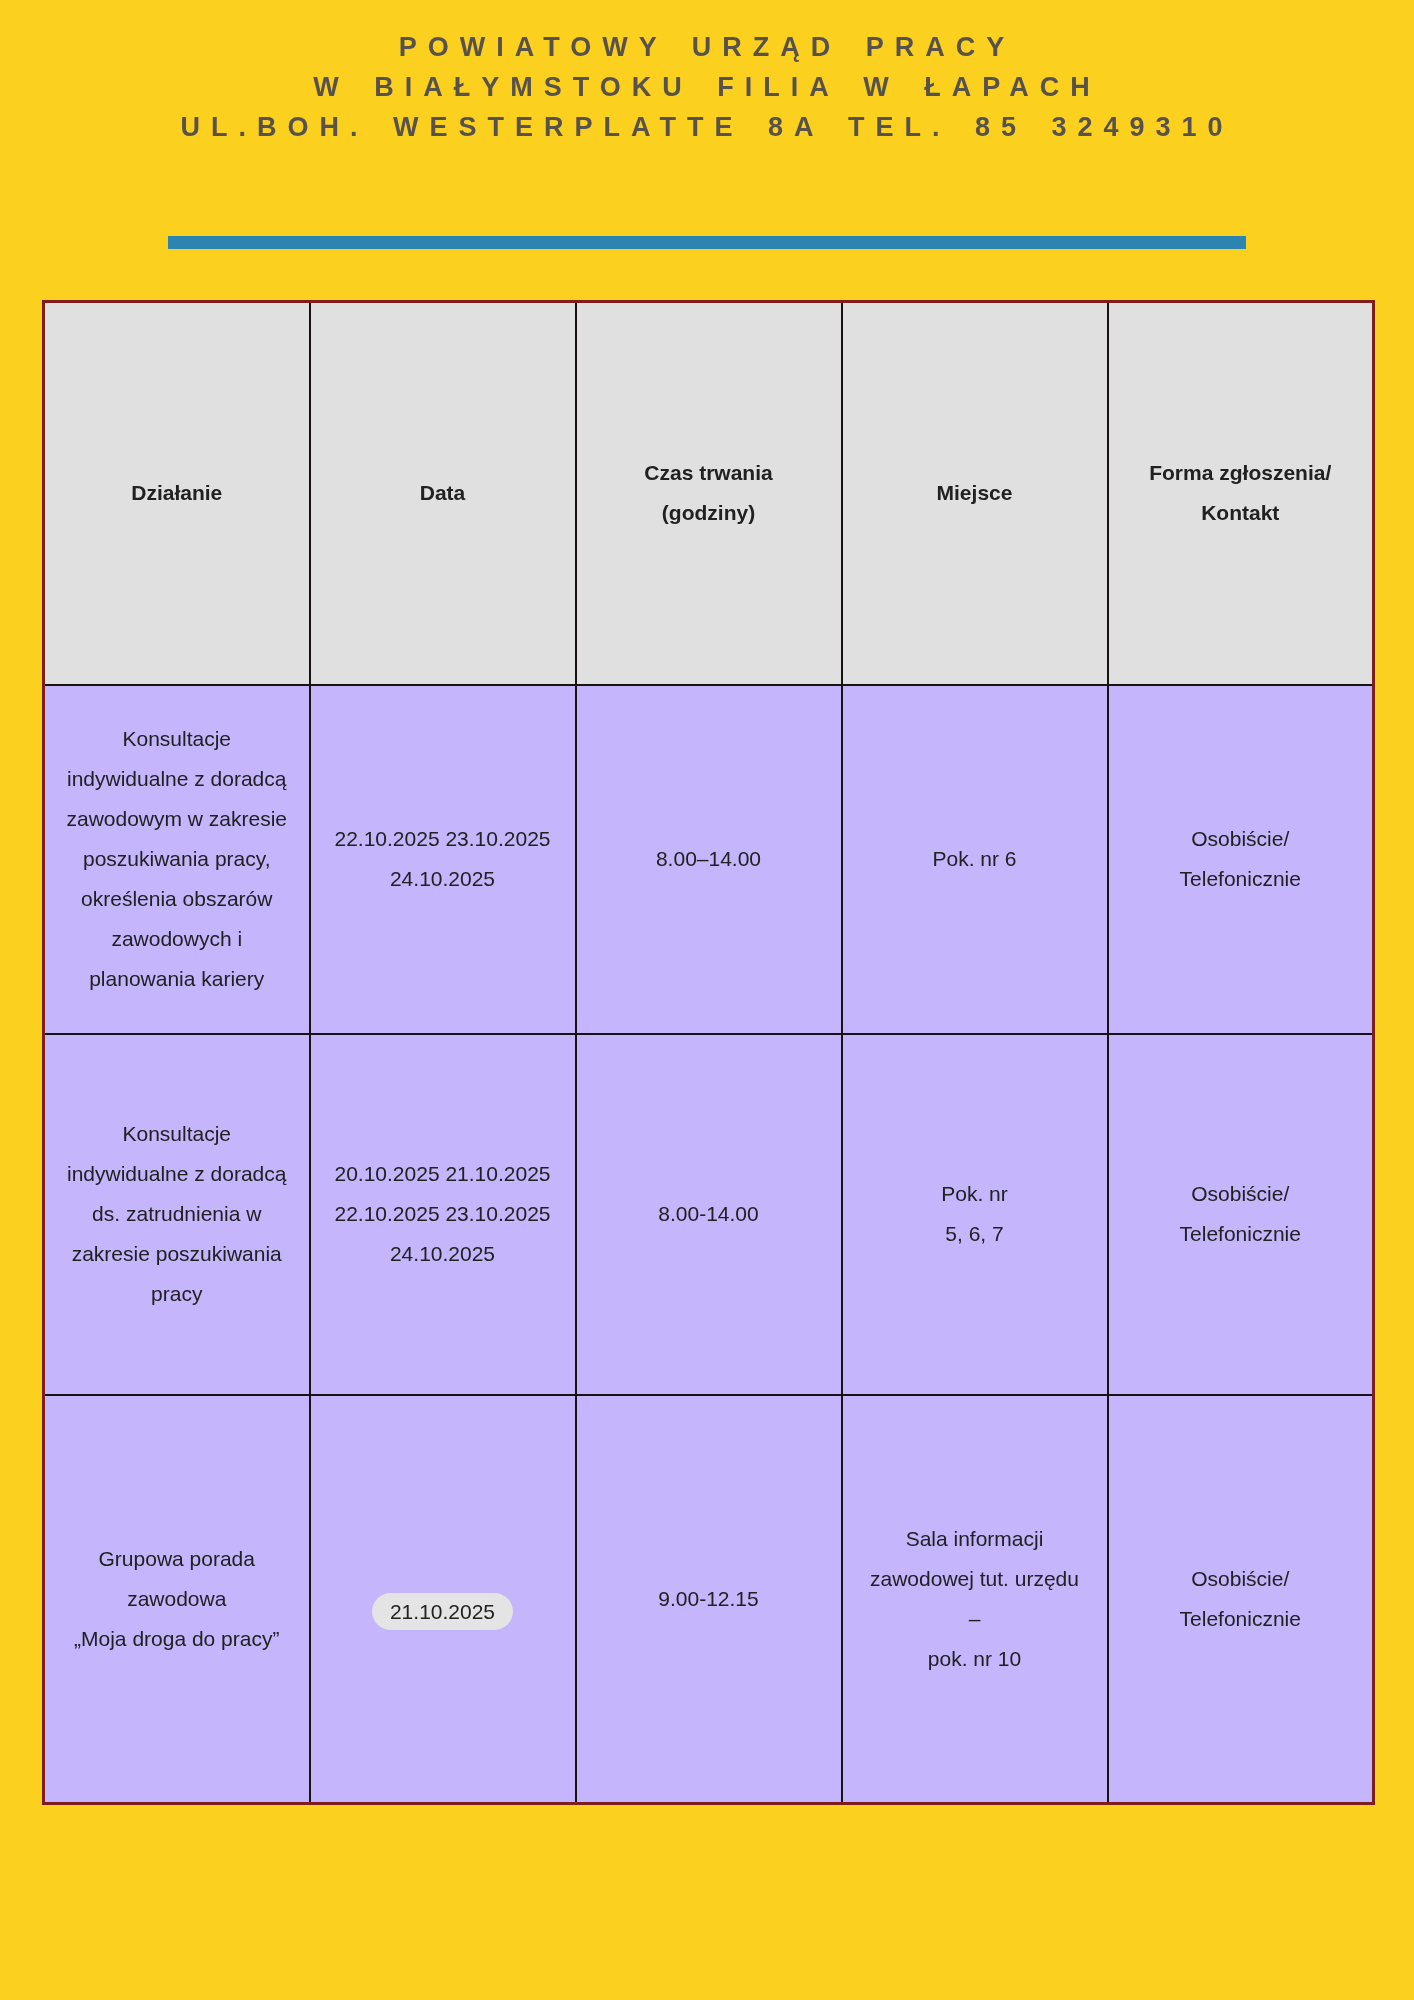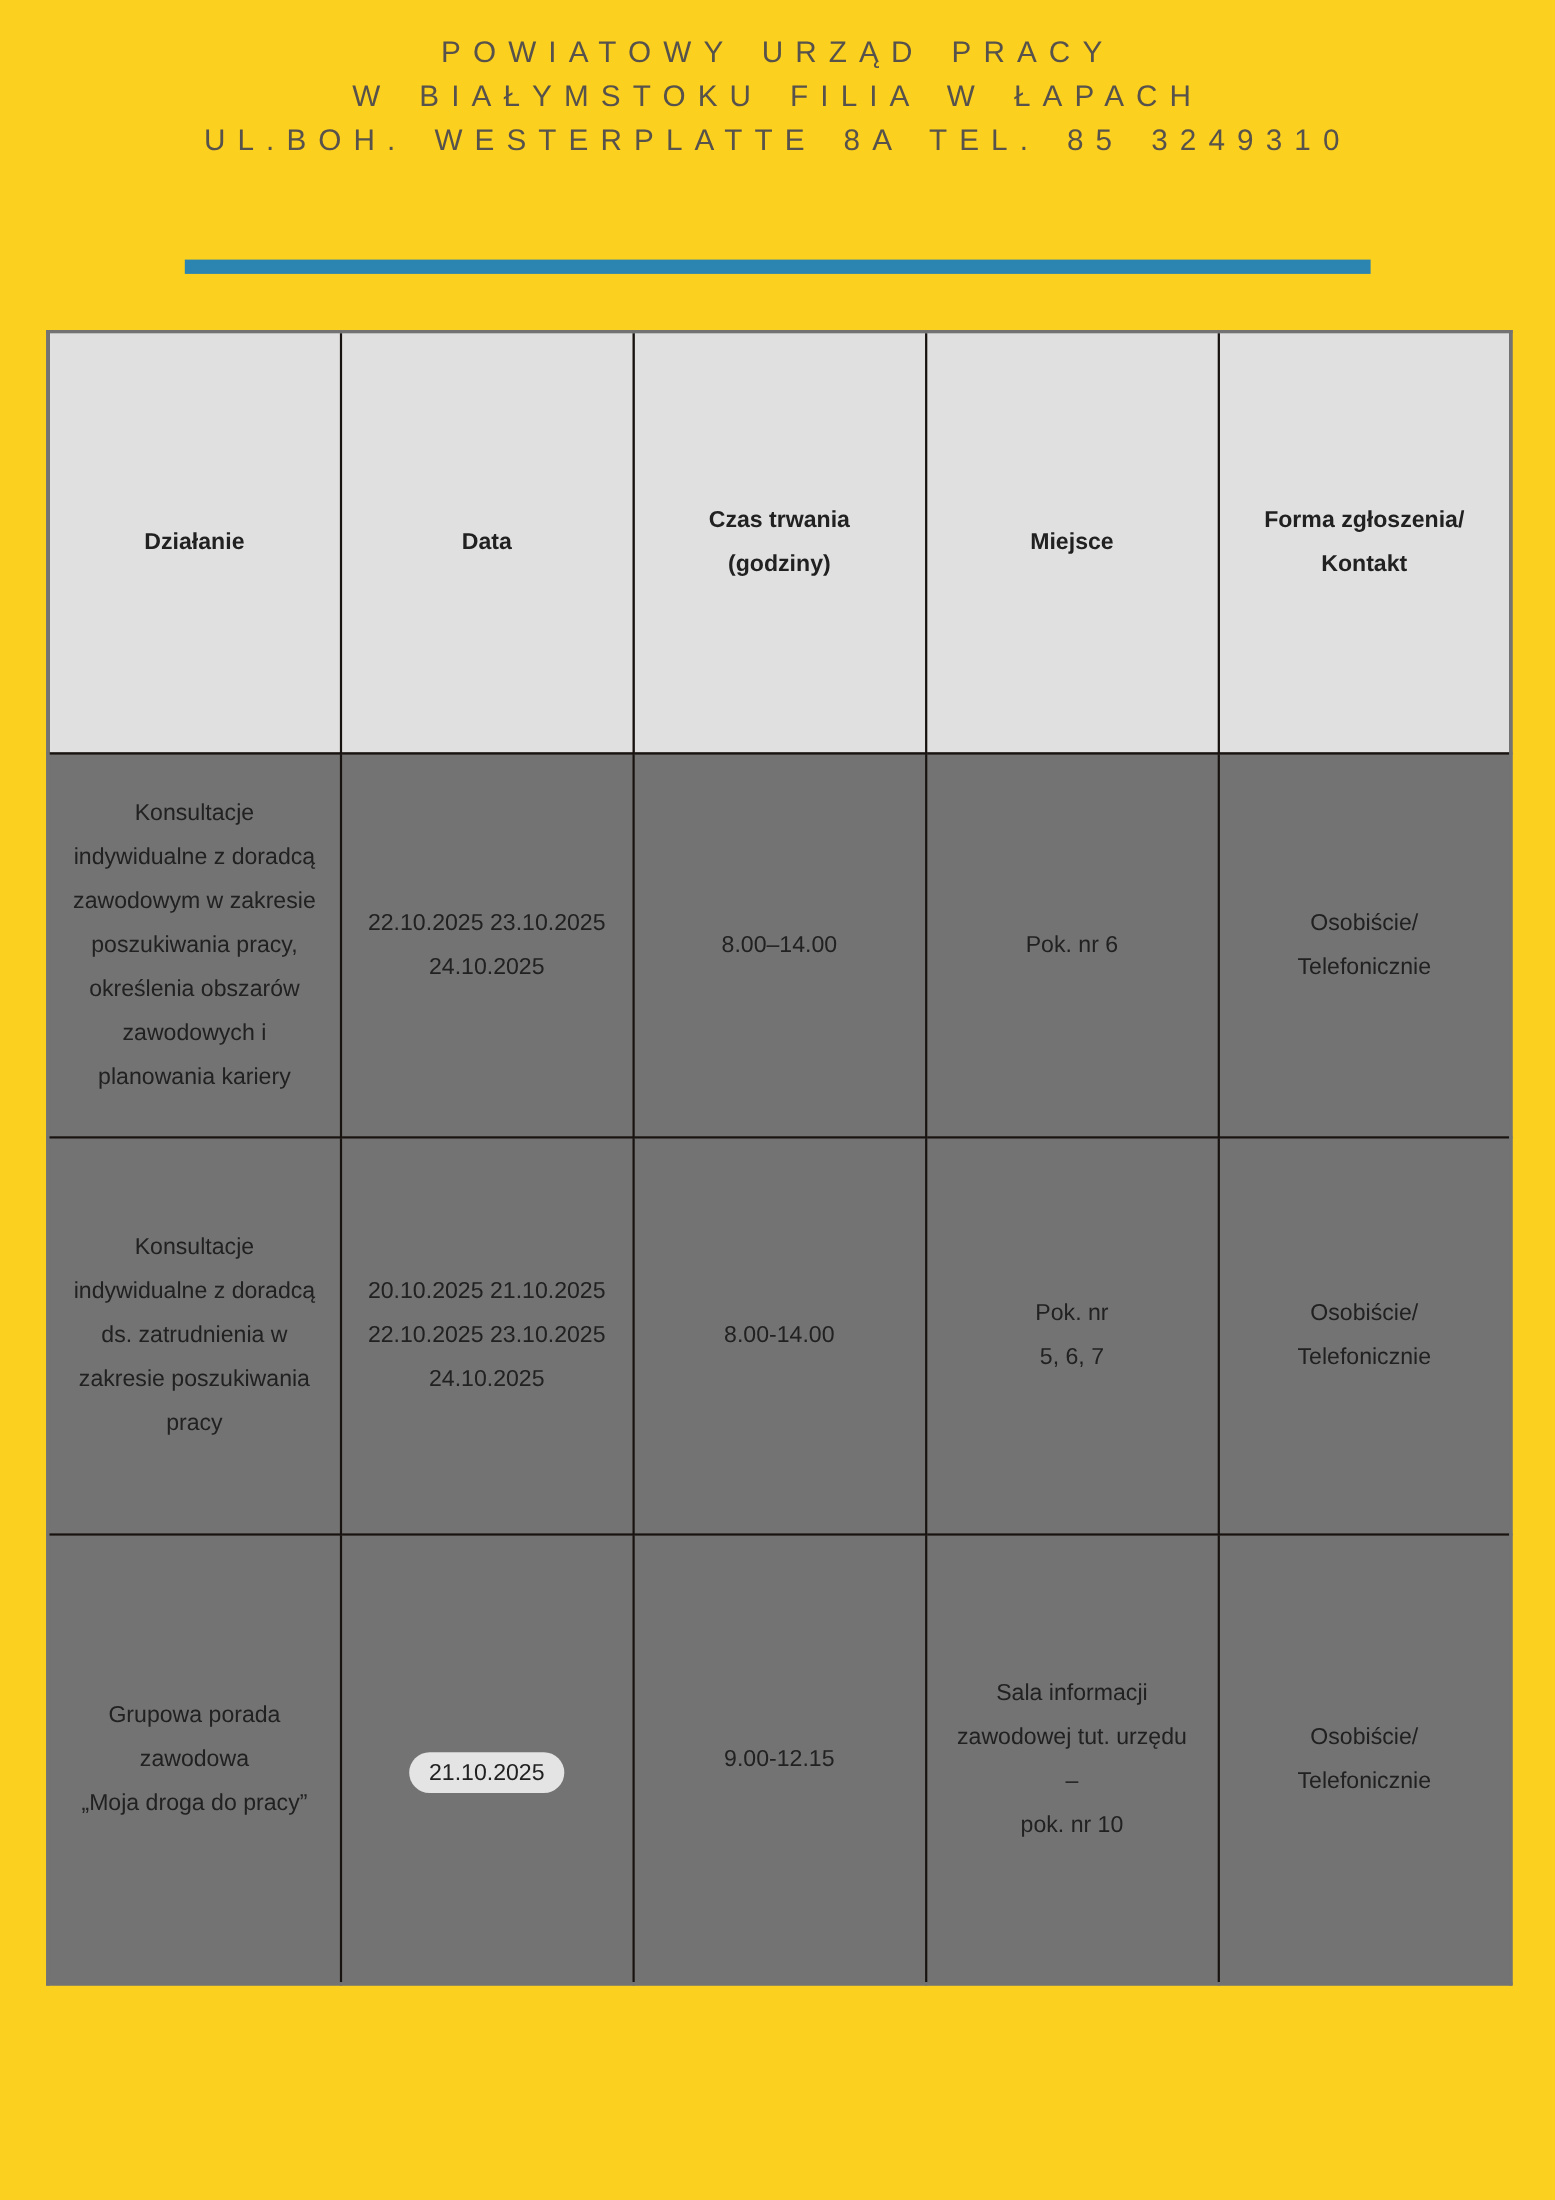--- a/index.html
+++ b/index.html
@@ -14,21 +14,21 @@
   }
 
   
   .poster-header {
     position: absolute;
     top: 27px;
     left: 0;
     width: 100%;
     text-align: center;
     color: #57524B;
-    font-weight: normal;
+    font-weight: bold;
     font-size: 27px;
     letter-spacing: 11px;
     word-spacing: 6px;
     line-height: 40px;
     white-space: nowrap;
   }
 
   .divider-bar {
     position: absolute;
     top: 236px;
@@ -40,22 +40,22 @@
   }
 
   
   table.schedule {
     position: absolute;
     left: 42px;
     top: 300px;
     width: 1333px;
     border-collapse: collapse;
     table-layout: fixed;
-    background: #737373;
-    border: 3px solid #737373;
+    background: #c4b5fd;
+    border: 3px solid #7f1d1d;
     color: #212121;
     font-size: 21px;
     line-height: 40px;
   }
   table.schedule td, table.schedule th {
     border: 2px solid #181310;
     vertical-align: middle;
     text-align: center;
     padding: 4px 6px;
     overflow: hidden;

